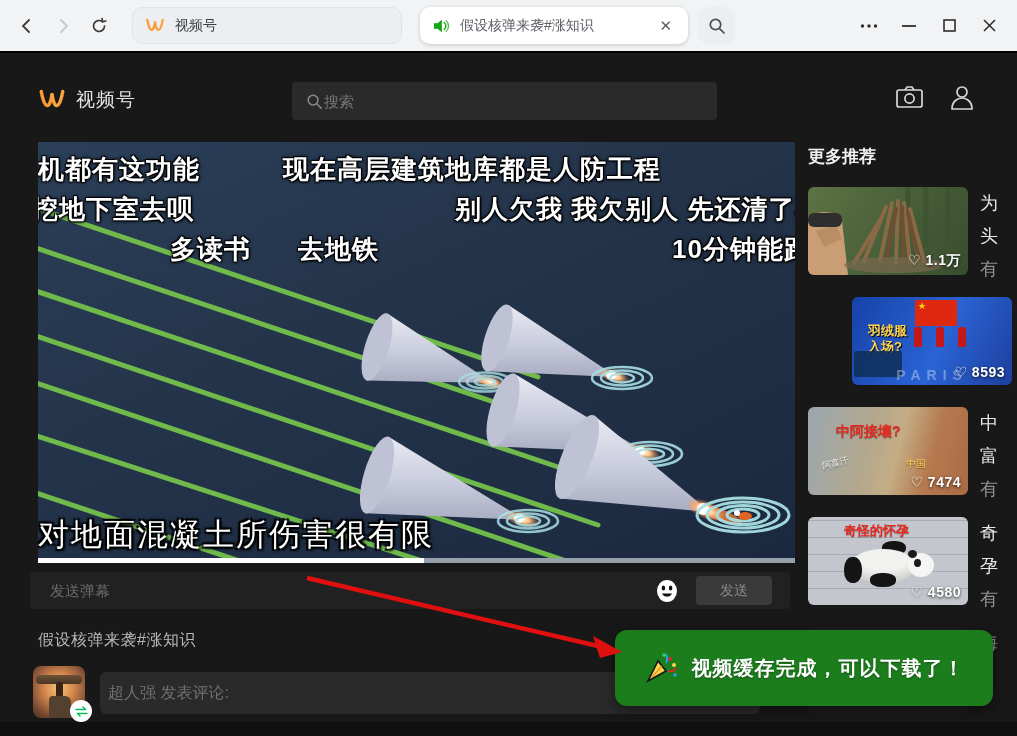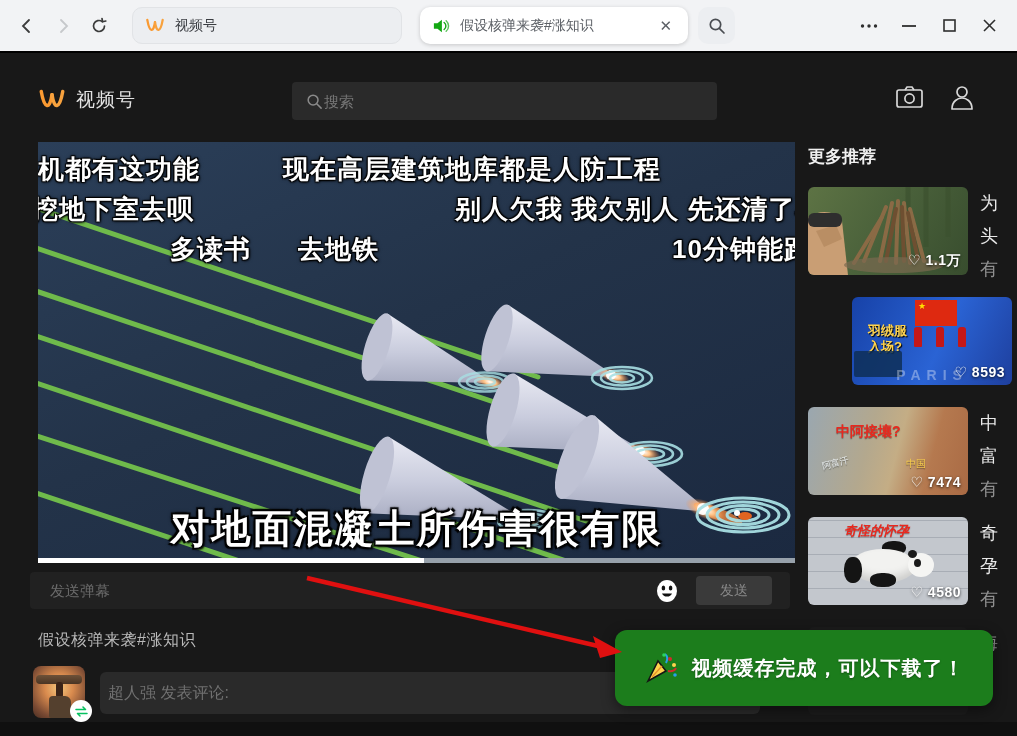--- a/index.html
+++ b/index.html
@@ -36,22 +36,22 @@
   .hdr-icons { position:absolute; right:42px; top:30px; display:flex; gap:26px; }
 
   
   .player { position:absolute; left:38px; top:142px; width:757px; height:421px;
     background:linear-gradient(155deg,#2b3f59 0%,#233349 45%,#1b2940 100%);
     overflow:hidden; }
   .scene { position:absolute; left:0; top:0; }
   .danmaku { position:absolute; white-space:nowrap; font-size:26px; font-weight:700; color:#fff;
     letter-spacing:1px;
     text-shadow:-1px -1px 1px #000,1px -1px 1px #000,-1px 1px 1px #000,1px 1px 2px #000,0 0 4px rgba(0,0,0,.8); }
-  .subtitle { position:absolute; left:0; bottom:7px; width:100%; text-align:center;
-    font-size:39px; font-weight:700; color:#fff; letter-spacing:2px;
+  .subtitle { position:absolute; left:0; bottom:7px; width:100%; text-align:left;
+    font-size:31px; font-weight:400; color:#fff; letter-spacing:2px;
     text-shadow:-2px -2px 1px #000,2px -2px 1px #000,-2px 2px 1px #000,2px 2px 2px #000,0 0 5px #000; }
   .progress { position:absolute; left:0; bottom:0; width:100%; height:5px; background:#3d4a57; }
   .progress .buffered { position:absolute; left:0; top:0; height:5px; width:100%; background:#97a1ab; }
   .progress .played { position:absolute; left:0; top:0; height:5px; background:#ffffff; }
 
   
   .danmaku-bar { position:absolute; left:30px; top:572px; width:760px; height:37px;
     background:#212121; border-radius:4px; display:flex; align-items:center; }
   .danmaku-bar input { flex:1; background:transparent; border:none; outline:none;
     padding-left:20px; font-size:15px; color:#ccc; font-family:inherit; }
@@ -96,21 +96,21 @@
   .t2 .paris { position:absolute; left:0; bottom:2px; width:100%; text-align:center; font-size:14px;
     letter-spacing:6px; color:rgba(255,255,255,.35); font-weight:700; }
   .t2 .board { position:absolute; left:2px; bottom:8px; width:48px; height:26px; background:#0e2f57; opacity:.85; border-radius:2px; }
   .t2 .p { position:absolute; width:8px; height:20px; background:#c41818; border-radius:3px 3px 1px 1px; top:30px; }
   .t3 { background:linear-gradient(105deg,#9aa7b0 0%,#b3a88e 38%,#c4ad85 55%,#b5794f 75%,#a96a44 100%); }
   .t3 .ov { position:absolute; left:28px; top:16px; font-size:14px; font-weight:700; color:#e8281e; text-shadow:0 1px 1px rgba(0,0,0,.4); }
   .t3 .l1 { position:absolute; left:14px; top:50px; font-size:9px; color:#eef3f5; transform:rotate(-14deg); text-shadow:0 1px 1px rgba(0,0,0,.5); }
   .t3 .l2 { position:absolute; right:42px; bottom:24px; font-size:10px; color:#ffd34d; text-shadow:0 1px 1px rgba(0,0,0,.5); }
   .t4 { background:repeating-linear-gradient(0deg,#c3c7cd 0 16px,#a8adb5 16px 17px),
         repeating-linear-gradient(90deg,rgba(0,0,0,0) 0 21px,rgba(90,95,102,.55) 21px 22px); }
-  .t4 .ov { position:absolute; left:36px; top:5px; font-size:13px; font-weight:700; color:#e8281e; text-shadow:0 1px 1px rgba(0,0,0,.35);font-style:italic; }
+  .t4 .ov { position:absolute; left:36px; top:5px; font-size:13px; font-weight:700; color:#e8281e; text-shadow:0 1px 1px rgba(0,0,0,.35); }
   .t4 .body { position:absolute; left:42px; top:32px; width:66px; height:34px; background:#f2f2f0; border-radius:50%; box-shadow:inset 0 -6px 8px rgba(0,0,0,.15); }
   .t4 .head { position:absolute; left:100px; top:36px; width:26px; height:24px; background:#f5f5f3; border-radius:50%; }
   .t4 .eye { position:absolute; left:106px; top:42px; width:7px; height:8px; background:#1a1a1a; border-radius:50%; }
   .t4 .ear { position:absolute; left:100px; top:33px; width:9px; height:8px; background:#1a1a1a; border-radius:50%; }
   .t4 .limb1 { position:absolute; left:36px; top:40px; width:18px; height:26px; background:#141414; border-radius:45%; }
   .t4 .limb2 { position:absolute; left:74px; top:24px; width:24px; height:14px; background:#141414; border-radius:45%; }
   .t4 .limb3 { position:absolute; left:62px; top:56px; width:26px; height:14px; background:#141414; border-radius:45%; }
   .t5 { background:#1c1c1c; }
 
   

